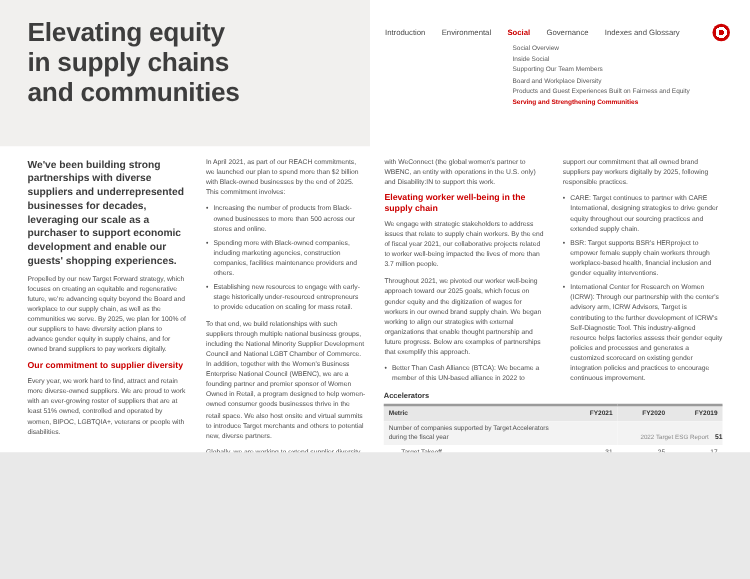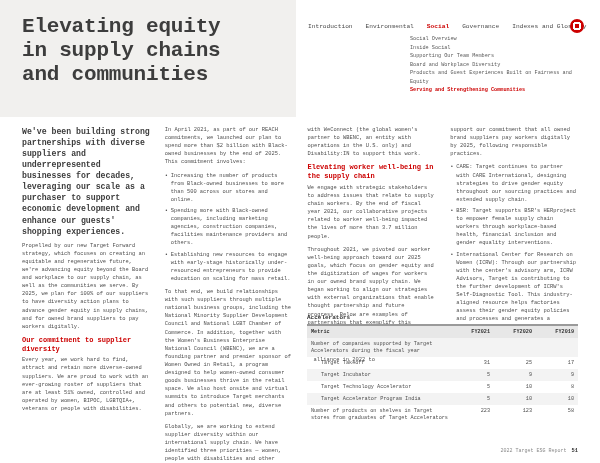--- a/index.html
+++ b/index.html
@@ -1,19 +1,19 @@
 <!DOCTYPE html>
 <html><head>
 <meta charset="utf-8">
 <style>
   html,body { margin:0; padding:0; background:#e9e9e9; }
   .page {
-    position:relative; width:600px; height:463px; margin:0 auto;
+    position:relative; width:600px; height:362px; margin:0 auto;
     background:#ffffff; overflow:hidden;
-    font-family:Liberation Mono, monospace;
+    font-family:Liberation Sans, sans-serif;
     -webkit-text-size-adjust:none;
   }
   
   .hero { position:absolute; left:0; top:0; width:296px; height:117px; background:#f1f0ee; }
   .hero h1 {
     margin:0; padding:15px 0 0 22px;
     font-size:21px; line-height:1.15; font-weight:bold;
     color:#3d3d3d; letter-spacing:-0.2px; white-space:pre-line;
   }
   
@@ -78,21 +78,21 @@
     <div>Inside Social</div>
     <div>Supporting Our Team Members</div>
     <div>Board and Workplace Diversity</div>
     <div>Products and Guest Experiences Built on Fairness and Equity</div>
     <div class="active">Serving and Strengthening Communities</div>
   </div>
 
   <div class="cols">
 
     <div class="col">
-      <p class="lead">We've been building strong partnerships with diverse suppliers and underrepresented businesses for decades, leveraging our scale as a purchaser to support economic development and enhance our guests' shopping experiences.</p>
+      <p class="lead">We've been building strong partnerships with diverse suppliers and underrepresented businesses for decades, leveraging our scale as a purchaser to support economic development and enable our guests' shopping experiences.</p>
       <p>Propelled by our new Target Forward strategy, which focuses on creating an equitable and regenerative future, we're advancing equity beyond the Board and workplace to our supply chain, as well as the communities we serve. By 2025, we plan for 100% of our suppliers to have diversity action plans to advance gender equity in supply chains, and for owned brand suppliers to pay workers digitally.</p>
       <h3 class="red-head">Our commitment to supplier diversity</h3>
       <p>Every year, we work hard to find, attract and retain more diverse-owned suppliers. We are proud to work with an ever-growing roster of suppliers that are at least 51% owned, controlled and operated by women, BIPOC, LGBTQIA+, veterans or people with disabilities.</p>
     </div>
 
     <div class="col">
       <p>In April 2021, as part of our REACH commitments, we launched our plan to spend more than $2 billion with Black-owned businesses by the end of 2025. This commitment involves:</p>
       <ul class="bullets">
         <li>Increasing the number of products from Black-owned businesses to more than 500 across our stores and online.</li>
         <li>Spending more with Black-owned companies, including marketing agencies, construction companies, facilities maintenance providers and others.</li>

